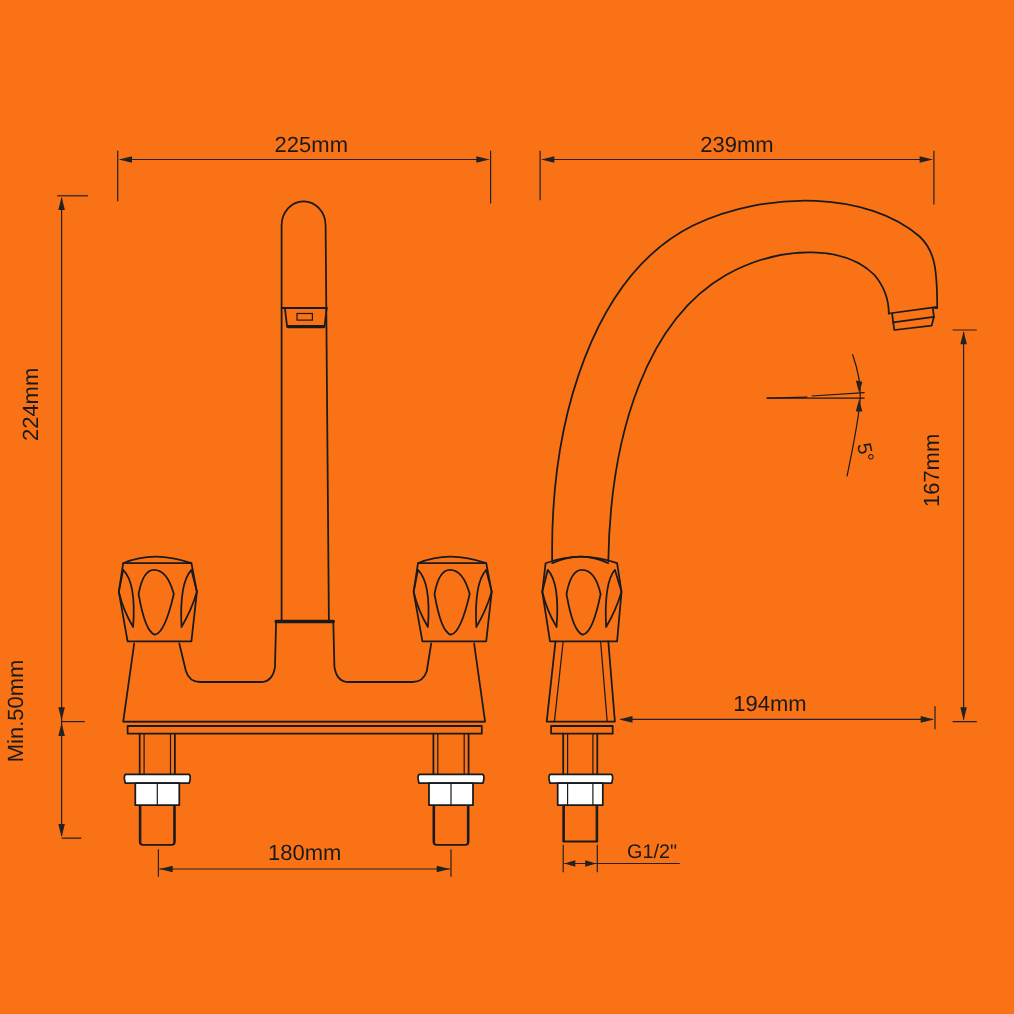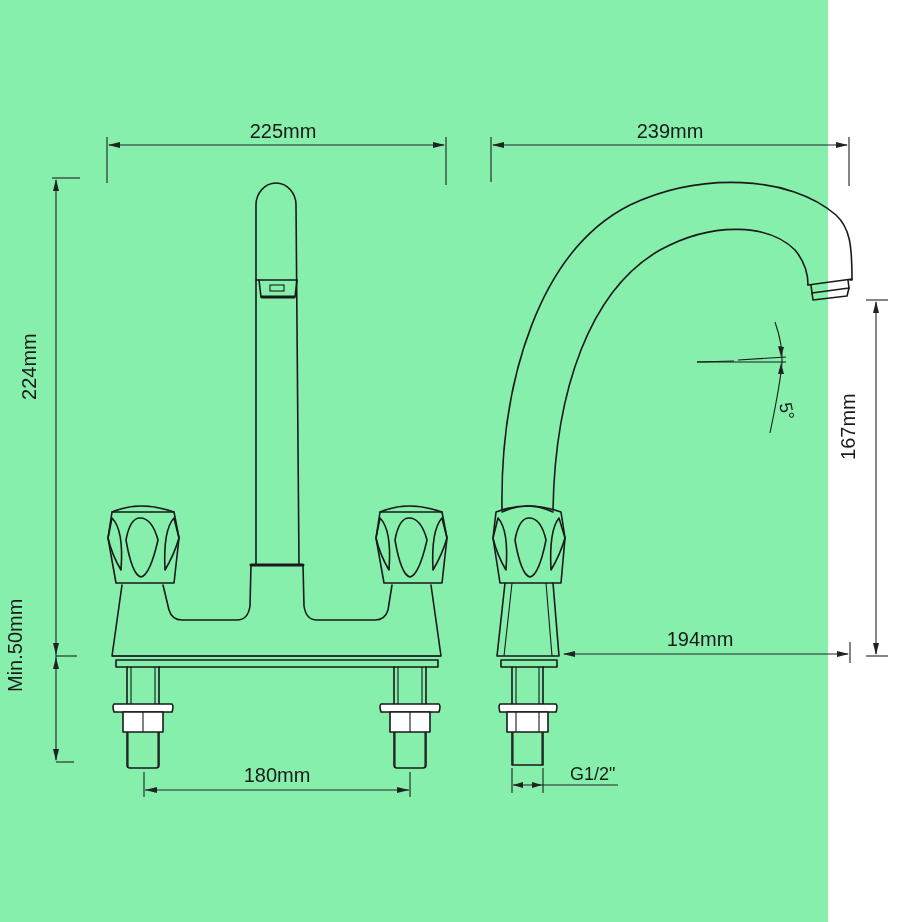--- a/index.html
+++ b/index.html
@@ -1,17 +1,17 @@
 <!DOCTYPE html>
 <html><head>
   <meta charset="utf-8">
   <style>
     html, body { margin: 0; padding: 0; background: #ffffff; }
     body { width: 922px; height: 922px; overflow: hidden; }
-    #canvas { position: relative; width: 828px; height: 922px; background: #86efac; text-decoration: underline; }
+    #canvas { position: relative; width: 922px; height: 922px; background: #f97316; text-decoration: underline; }
     svg { position: absolute; left: 0; top: 0; }
     .ln { fill: none; stroke: #1a1a1a; stroke-width: 1.6; stroke-linejoin: round; stroke-linecap: round; }
     .thin { fill: none; stroke: #1a1a1a; stroke-width: 1.1; }
     .dim { fill: none; stroke: #222; stroke-width: 1.1; }
     .fillw { fill: #ffffff; stroke: #1a1a1a; stroke-width: 1.6; stroke-linejoin: round; }
     .arrow { fill: #222; stroke: none; }
     .lbl { font-family: "Liberation Sans", sans-serif; font-size: 20px; fill: #1a1a1a; transform-box: fill-box; }
     .lbl-sm { font-family: "Liberation Sans", sans-serif; font-size: 18px; fill: #1a1a1a; }
   </style>
 </head>

